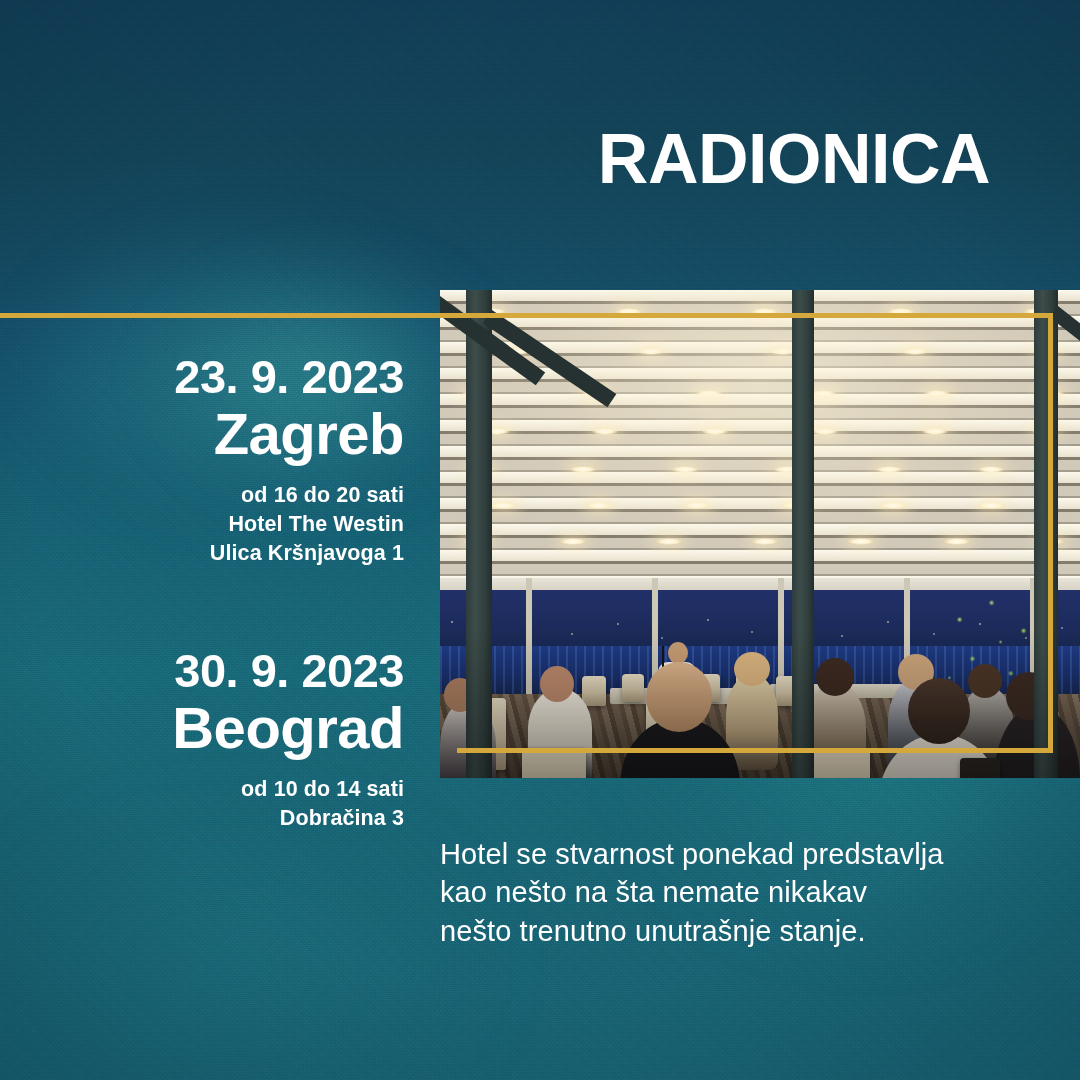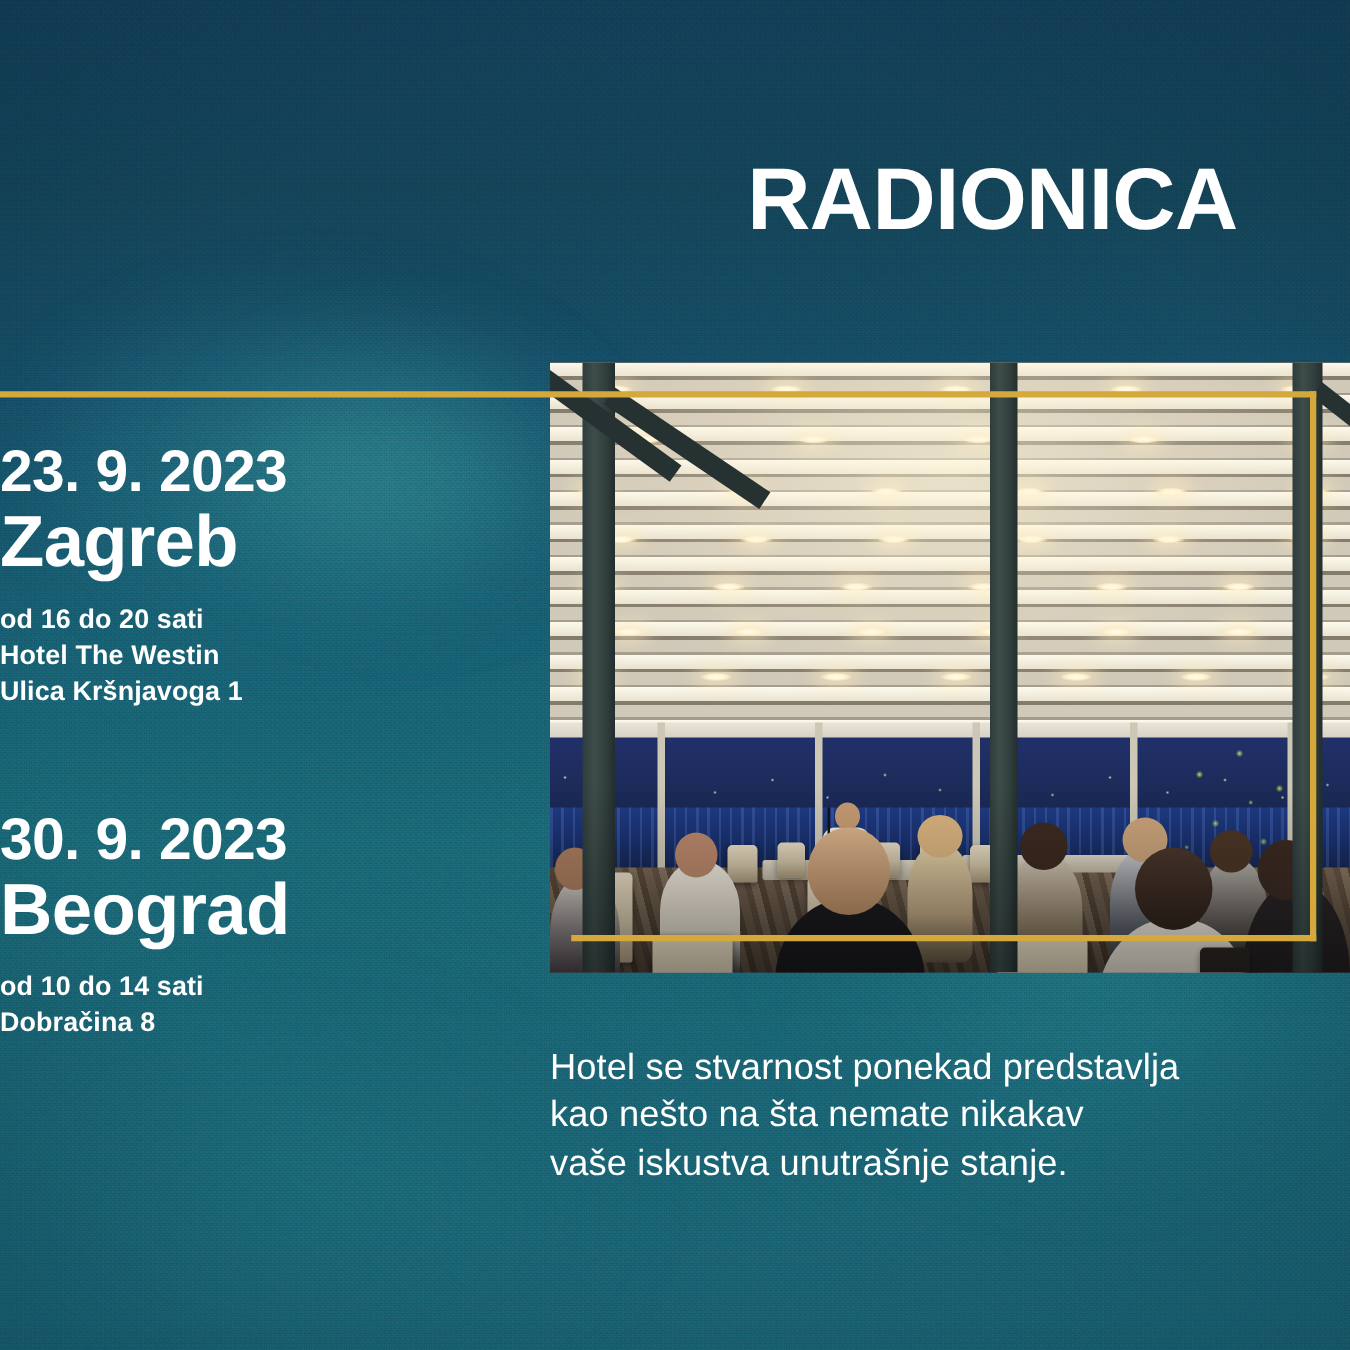--- a/index.html
+++ b/index.html
@@ -282,21 +282,21 @@
     left: 457px; top: 748px;
     width: 596px; height: 5px;
   }
 
   
   .info-col {
     position: absolute;
     left: 0;
     top: 352px;
     width: 404px;
-    text-align: left;
+    text-align: right;
     color: #ffffff;
   }
   .event-block { margin-bottom: 0; }
   .event-date {
     font-size: 47px;
     font-weight: 700;
     line-height: 1.06;
     letter-spacing: -0.5px;
   }
   .event-city {
@@ -477,24 +477,24 @@
       <div class="event-detail">Hotel The Westin</div>
       <div class="event-detail">Ulica Kršnjavoga 1</div>
     </div>
 
     <div class="spacer-blocks"></div>
 
     <div class="event-block">
       <div class="event-date">30. 9. 2023</div>
       <div class="event-city">Beograd</div>
       <div class="event-detail">od 10 do 14 sati</div>
-      <div class="event-detail">Dobračina 8</div>
+      <div class="event-detail">Dobračina 3</div>
     </div>
 
   </div>
 
   <div class="body-copy">
     <div>Hotel se stvarnost ponekad predstavlja</div>
     <div>kao nešto na šta nemate nikakav</div>
-    <div>vaše iskustva unutrašnje stanje.</div>
+    <div>nešto trenutno unutrašnje stanje.</div>
   </div>
 
 </div>
 
 </body></html>

